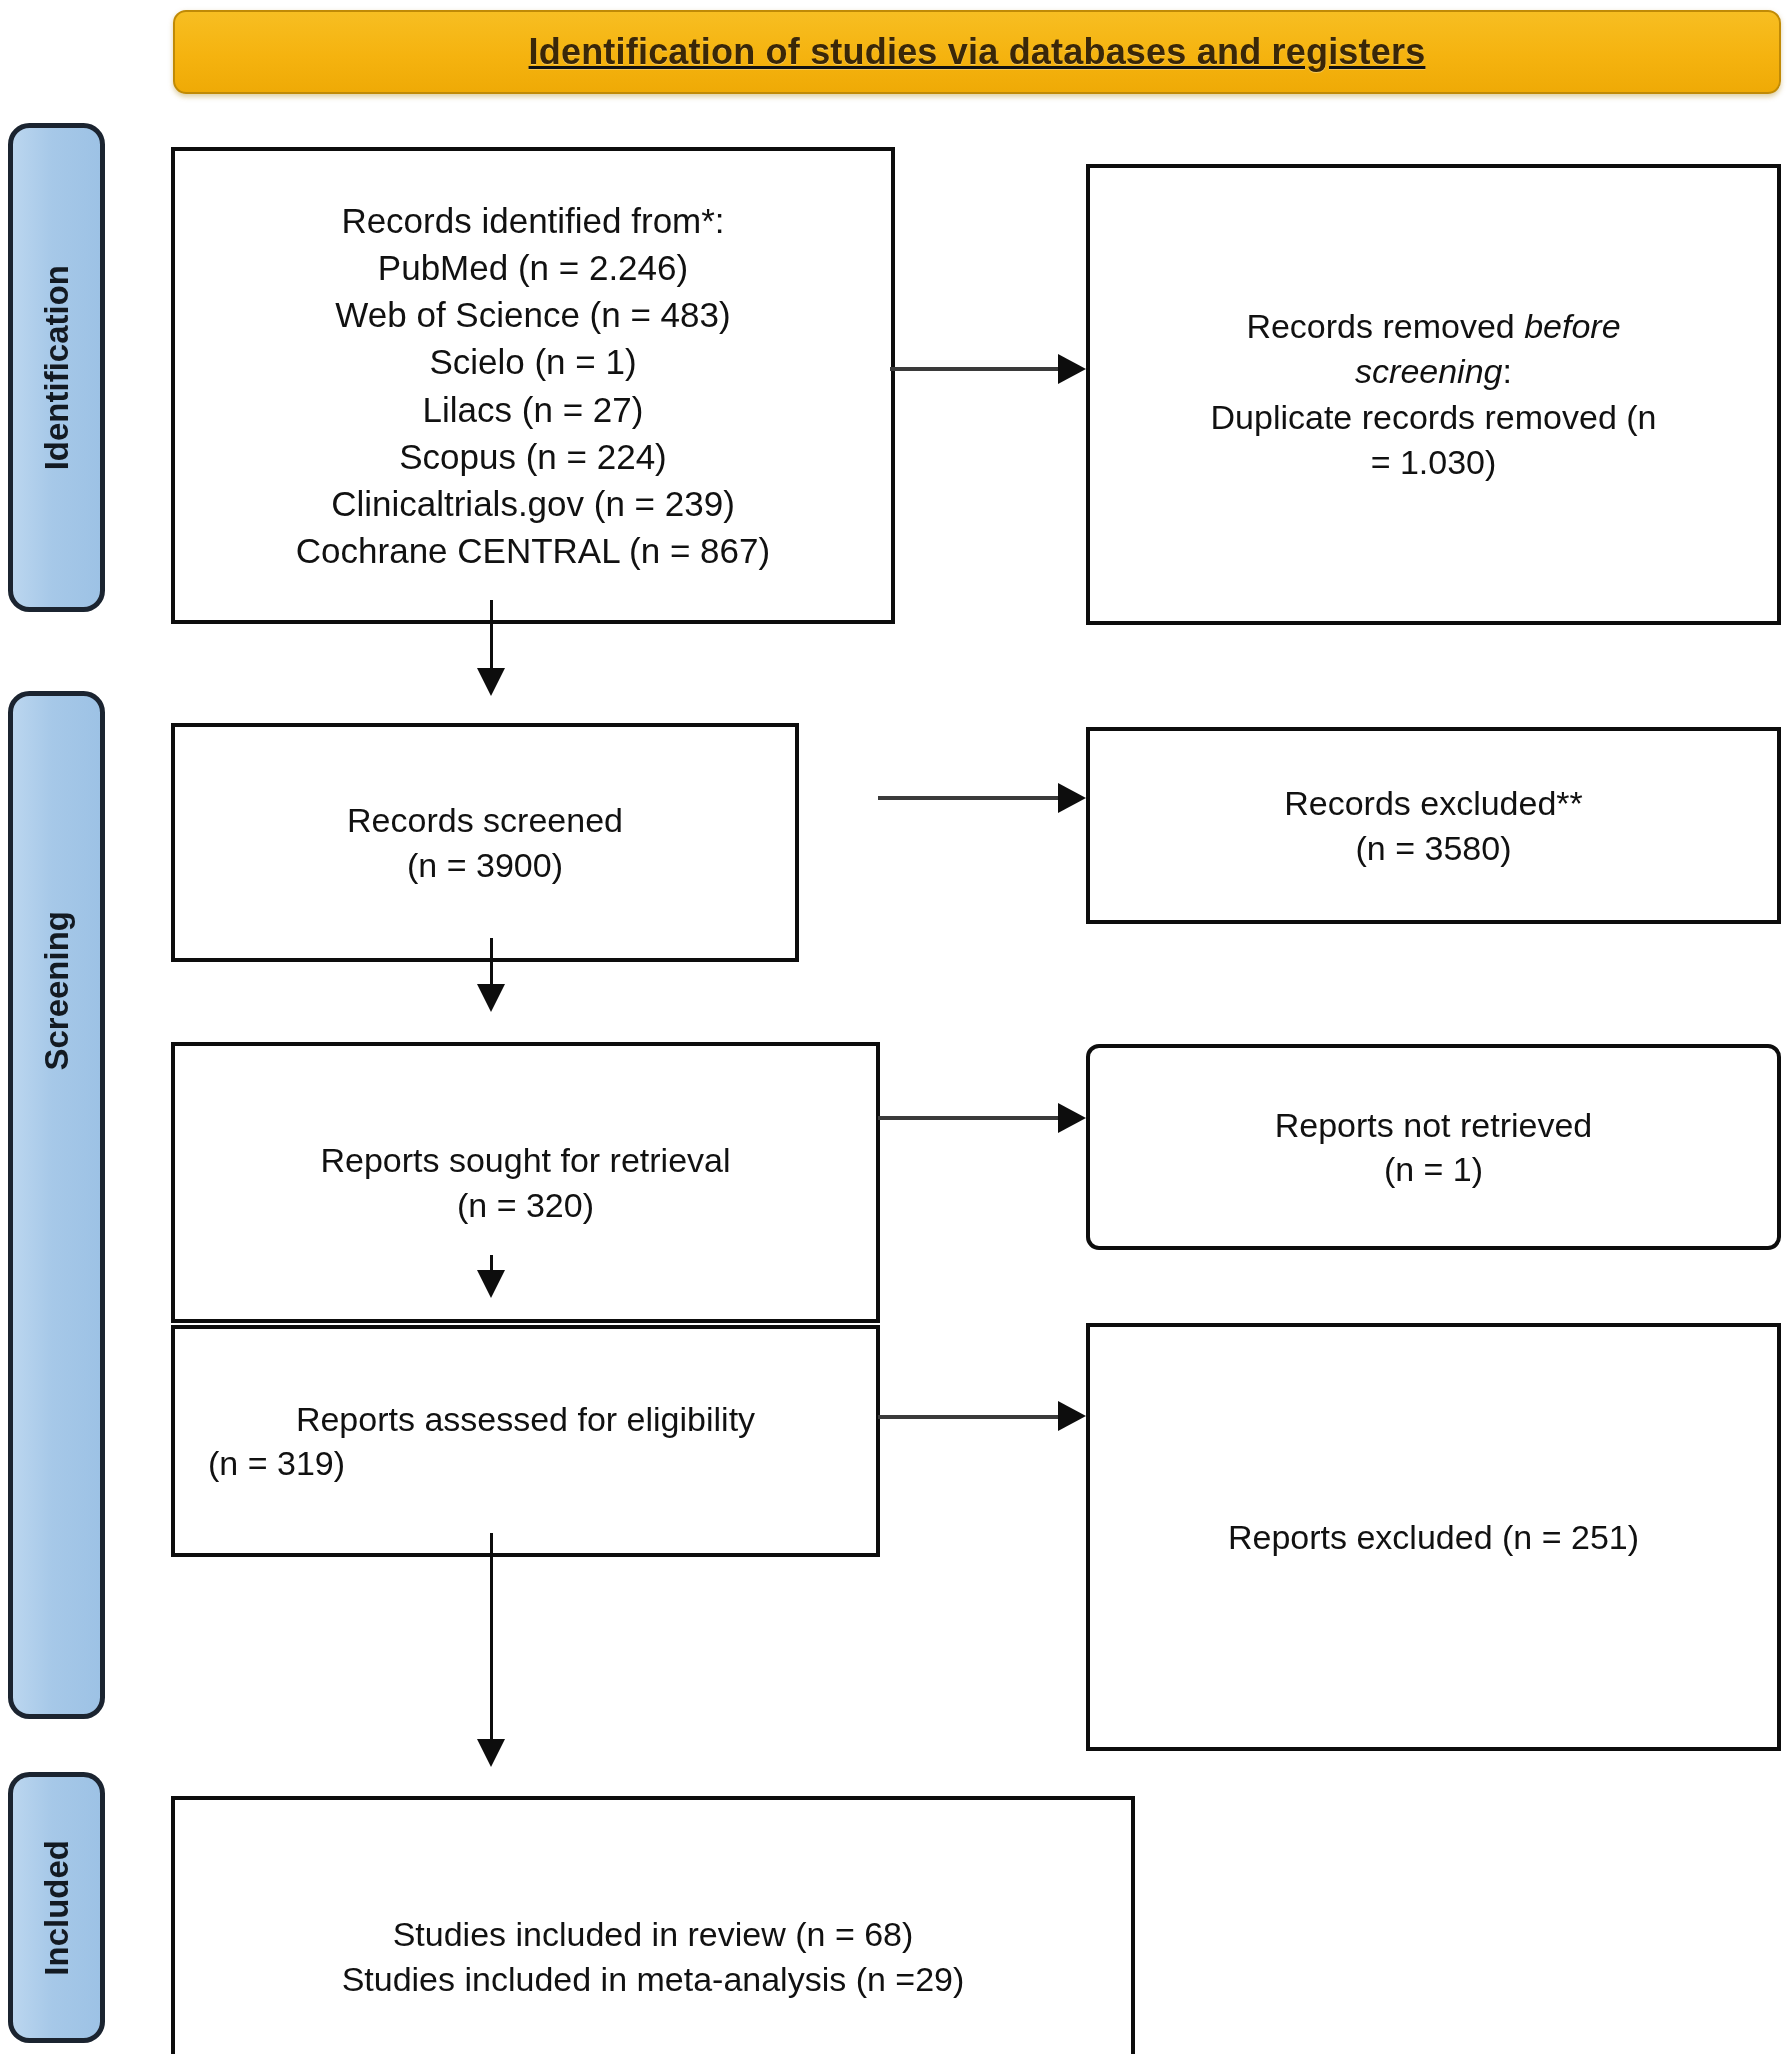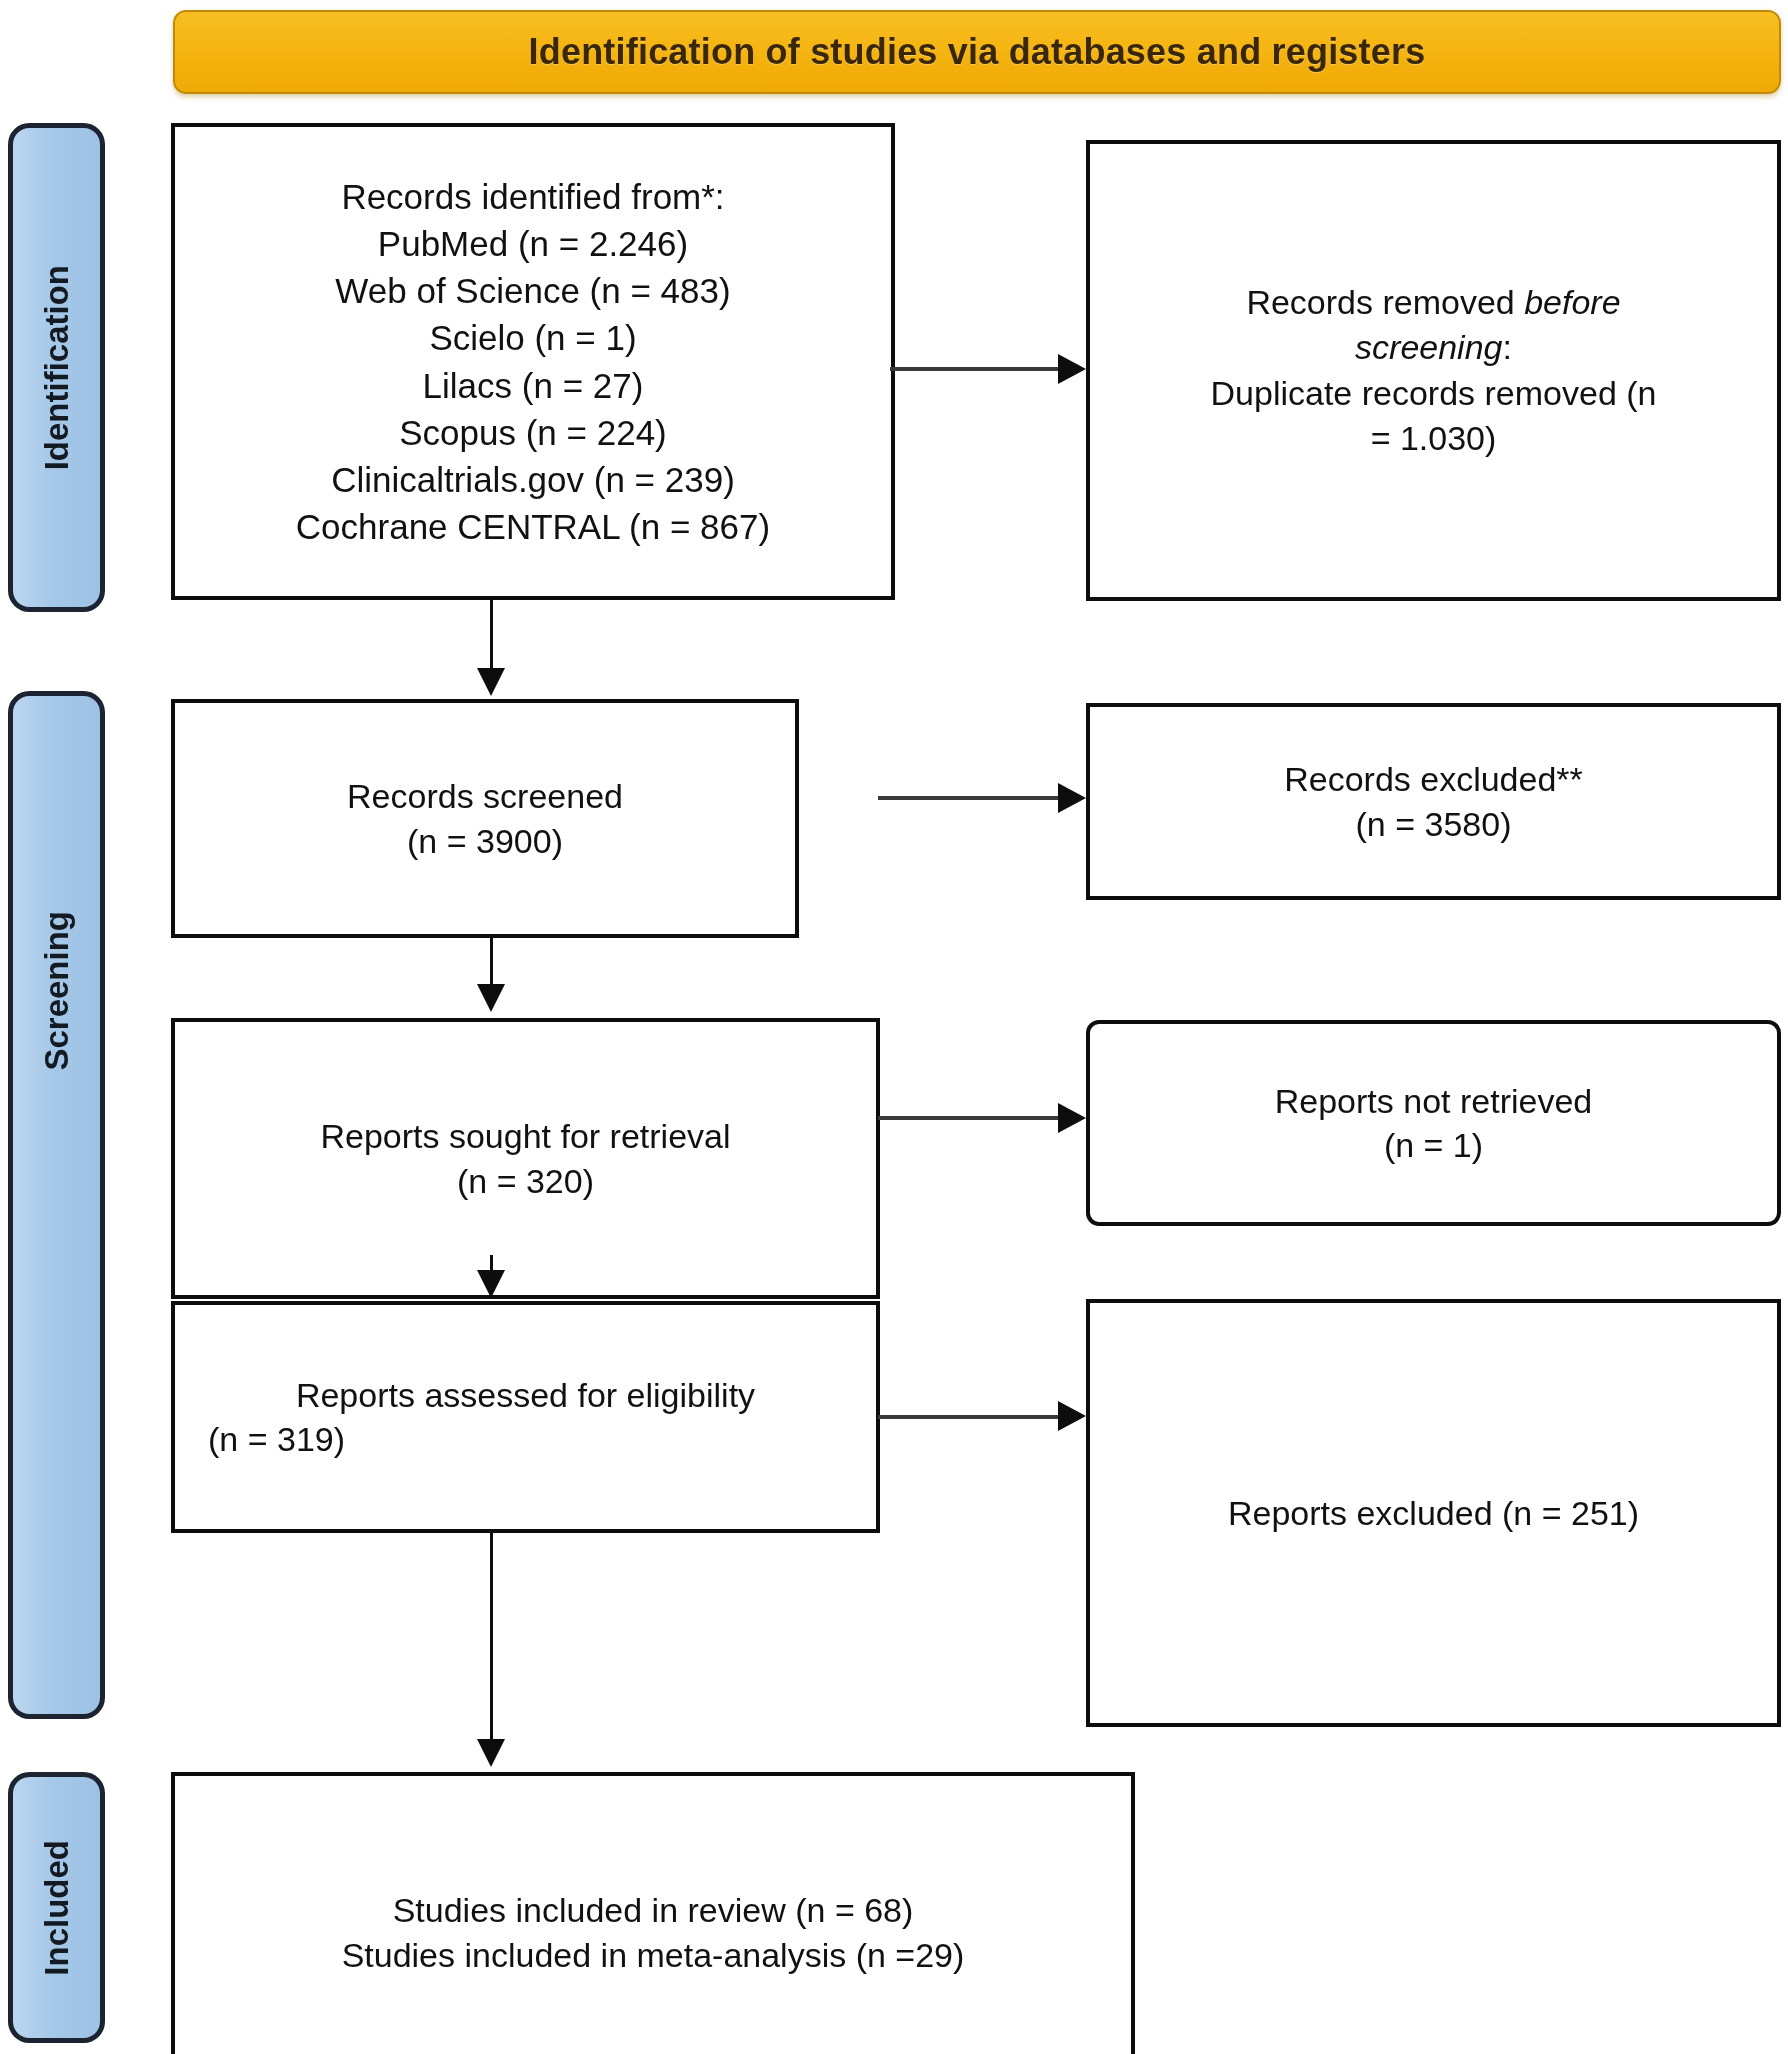--- a/index.html
+++ b/index.html
@@ -11,20 +11,21 @@
   .stage{position:absolute;left:0;top:0;width:1789px;height:2054px;}
 
   
   .banner{
     position:absolute;left:173px;top:10px;width:1608px;height:84px;
     background:linear-gradient(180deg,#F7BE22 0%,#F5B30F 55%,#EFAA06 100%);
     border:2.5px solid #C08A06;border-radius:13px;
     box-shadow:0 2.5px 5.8px rgba(160,120,0,.35);
     display:flex;align-items:center;justify-content:center;
     box-sizing:border-box;
+    text-decoration:underline;
   }
   .banner-title{
     font-size:36px;font-weight:bold;color:#3A2708;letter-spacing:0.2px;
     text-shadow:0 0.8px 0.8px rgba(255,255,255,.35);
   }
 
   
   .phase{
     position:absolute;left:8.2px;width:97px;
     background:linear-gradient(90deg,#BBD6EF 0%,#A6C8E8 45%,#9DC2E5 100%);
@@ -39,20 +40,21 @@
   #phase-identification{top:123px;height:489px;}
   #phase-screening{top:691px;height:1028px;}
   #phase-included{top:1772px;height:271px;}
   #phase-screening .phase-label{margin-bottom:428px;}
 
   
   .fbox{
     position:absolute;background:#fff;border:4.1px solid #0D0D0D;
     box-sizing:border-box;display:flex;flex-direction:column;
     justify-content:center;
+    margin-top:24px;
   }
   .fbox .line{
     font-size:34px;line-height:1.30;text-align:center;white-space:nowrap;
   }
   .fbox .line.left{text-align:left;padding-left:18px;}
   .fbox.padded{padding:11.5px 15px;}
   em{font-style:italic;}
 
   
   #box-identified   {left:171px;top:123px;width:724px;height:477px;}

